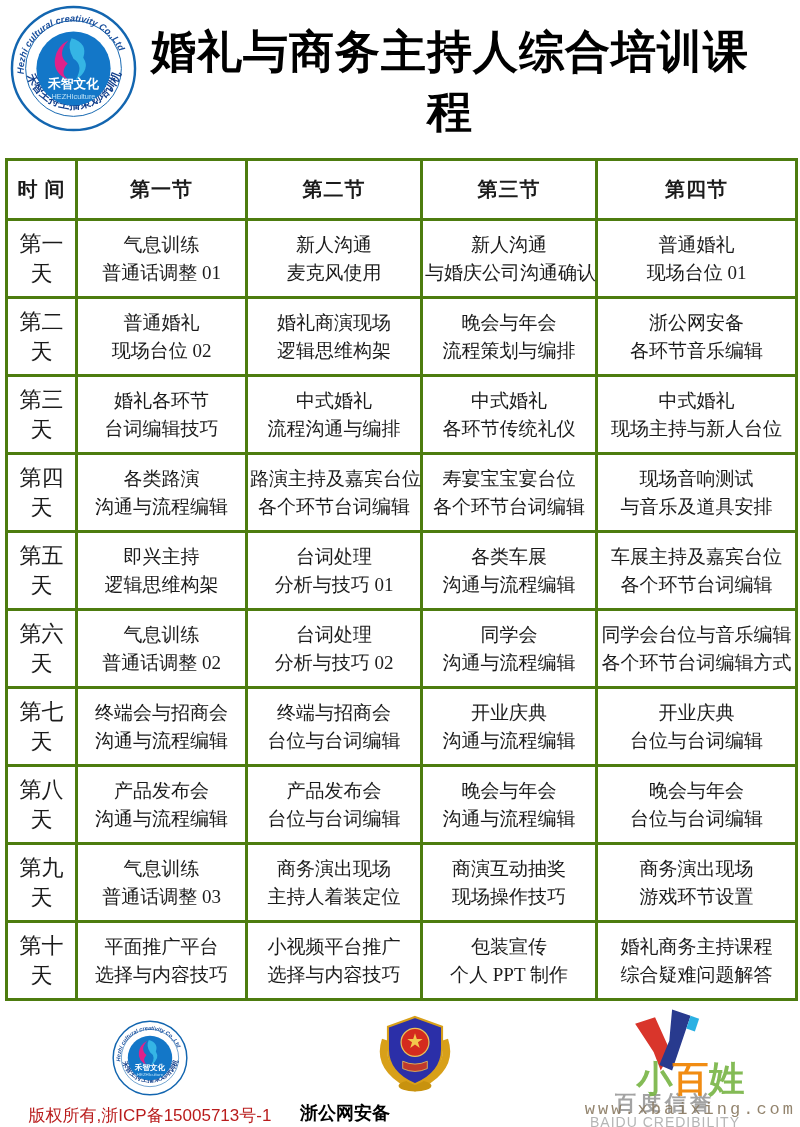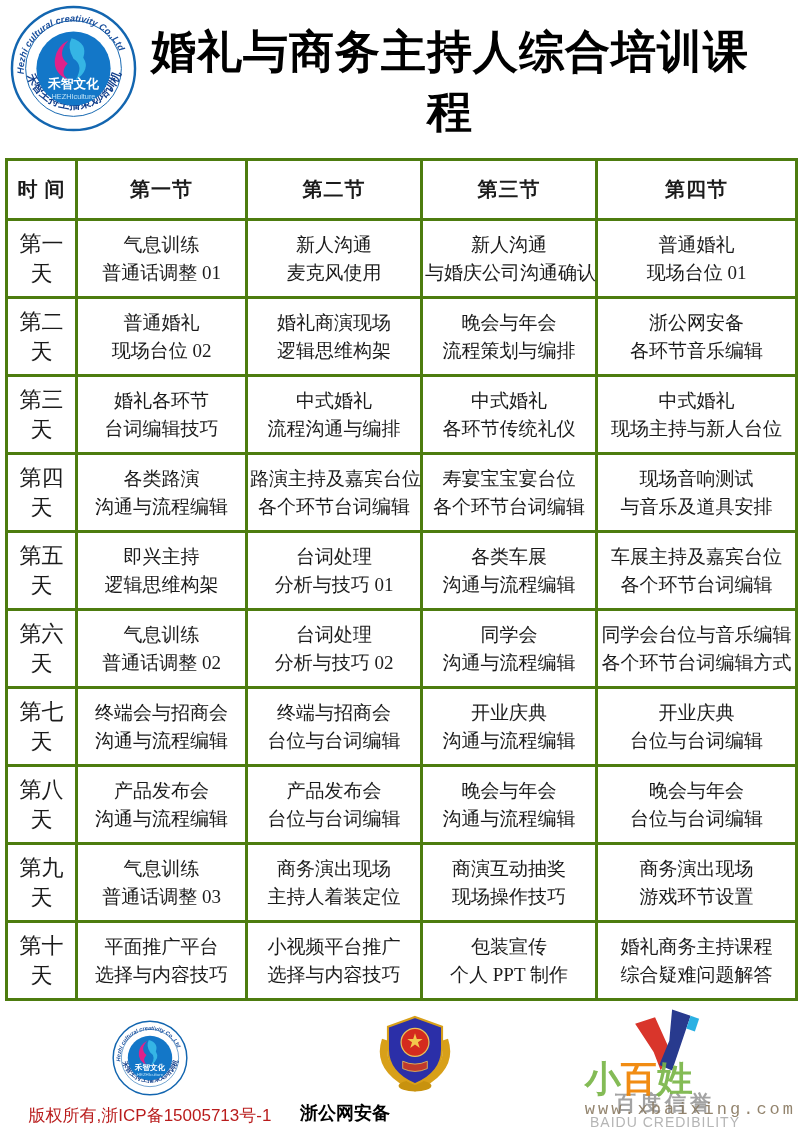--- a/index.html
+++ b/index.html
@@ -52,21 +52,21 @@
   .baidu-box { width:74px; height:64px; margin-top:10px; }
   .baidu-lockup { text-align:center; line-height:1; margin-top:20px; }
   .baidu-lockup-cn { font-size:21px; color:#a3a3a3; letter-spacing:4px; font-weight:600;
                      font-family:"Liberation Sans","DejaVu Sans",sans-serif; }
   .baidu-lockup-en { font-size:14px; color:#b5b5b5; letter-spacing:1px; margin-top:2px;
                      font-family:"Liberation Sans","DejaVu Sans",sans-serif; }
   .baidu-title { margin-top:4px; font-size:20px; font-weight:800; color:#111;
                  font-family:"Liberation Sans","DejaVu Sans",sans-serif; }
 
   
-  .watermark { position:absolute; right:4px; bottom:8px; z-index:6; text-align:left; pointer-events:none; opacity:.92; }
+  .watermark { position:absolute; right:4px; bottom:8px; z-index:6; text-align:center; pointer-events:none; opacity:.92; }
   .wm-chars { font-size:36px; font-weight:800; line-height:1;
               font-family:"Liberation Serif","DejaVu Serif",serif; }
   .wm-chars span.wm-green  { color:#7ab648; }
   .wm-chars span.wm-orange { color:#f08300; }
   .wm-url { margin-top:3px; font-size:17px; letter-spacing:3px; color:#8a7a62;
             font-family:"Liberation Mono","DejaVu Sans Mono",monospace; }
 
   .hidden-defs { position:absolute; width:0; height:0; overflow:hidden; }
 </style>
 </head>

